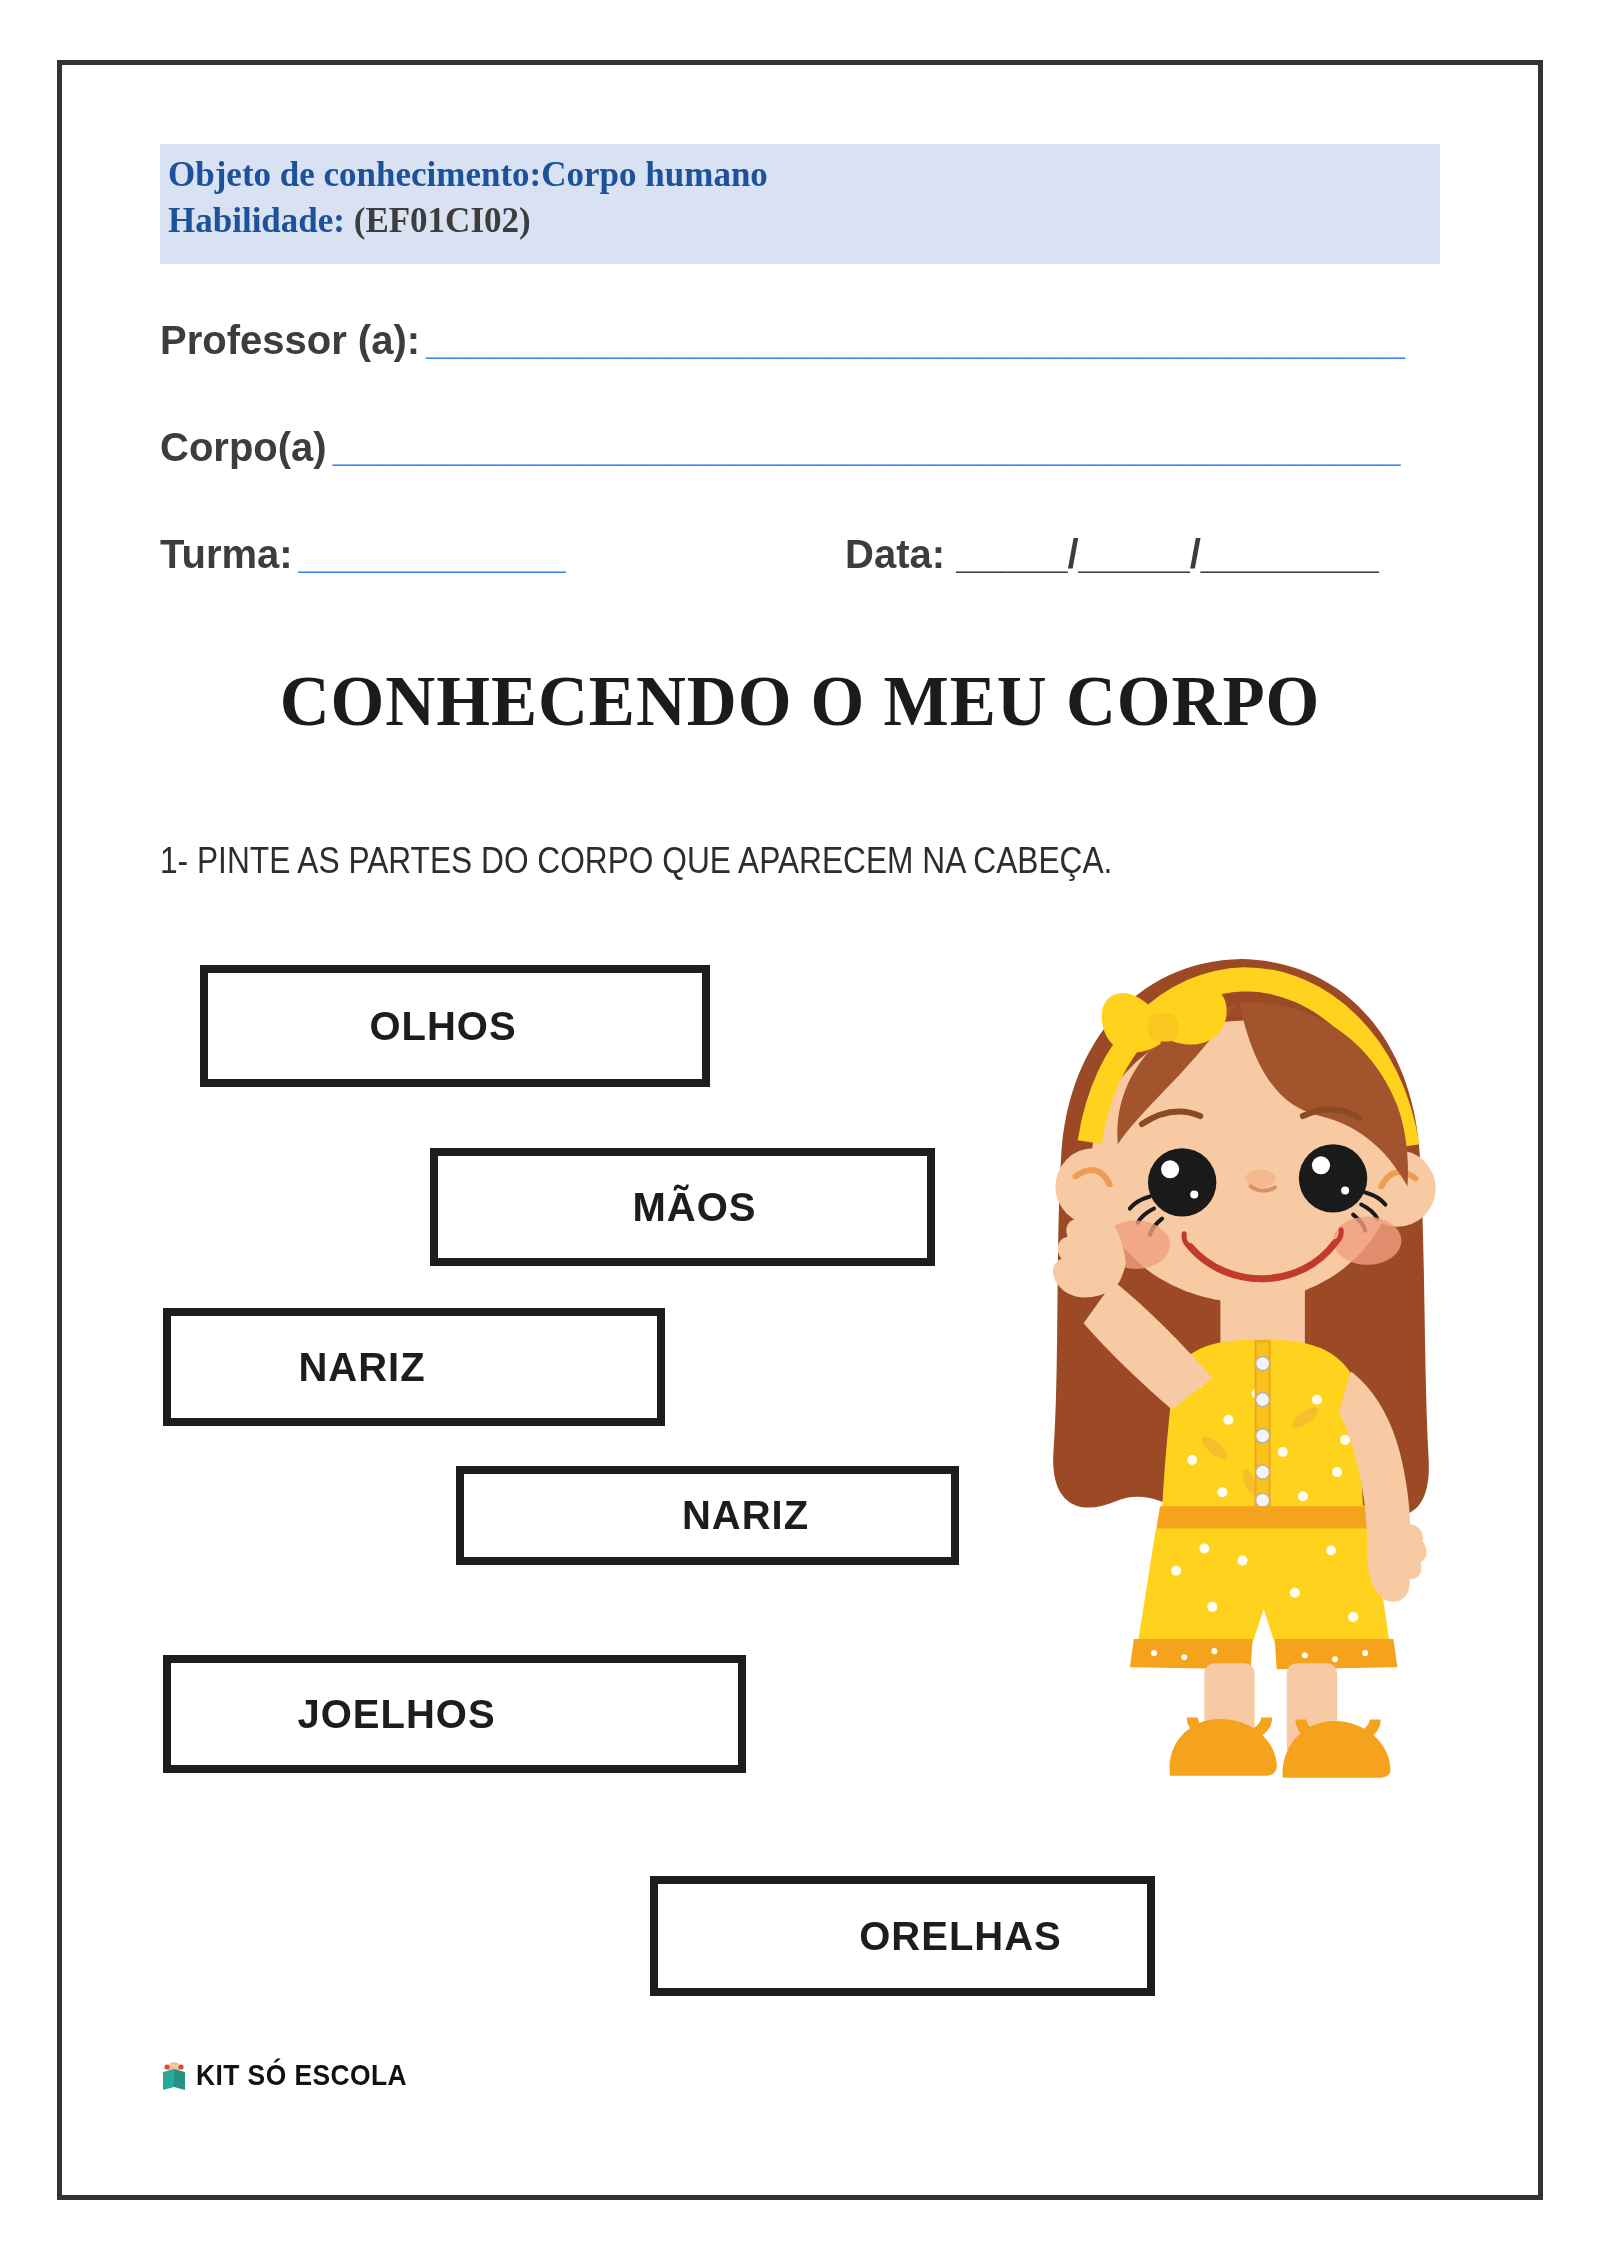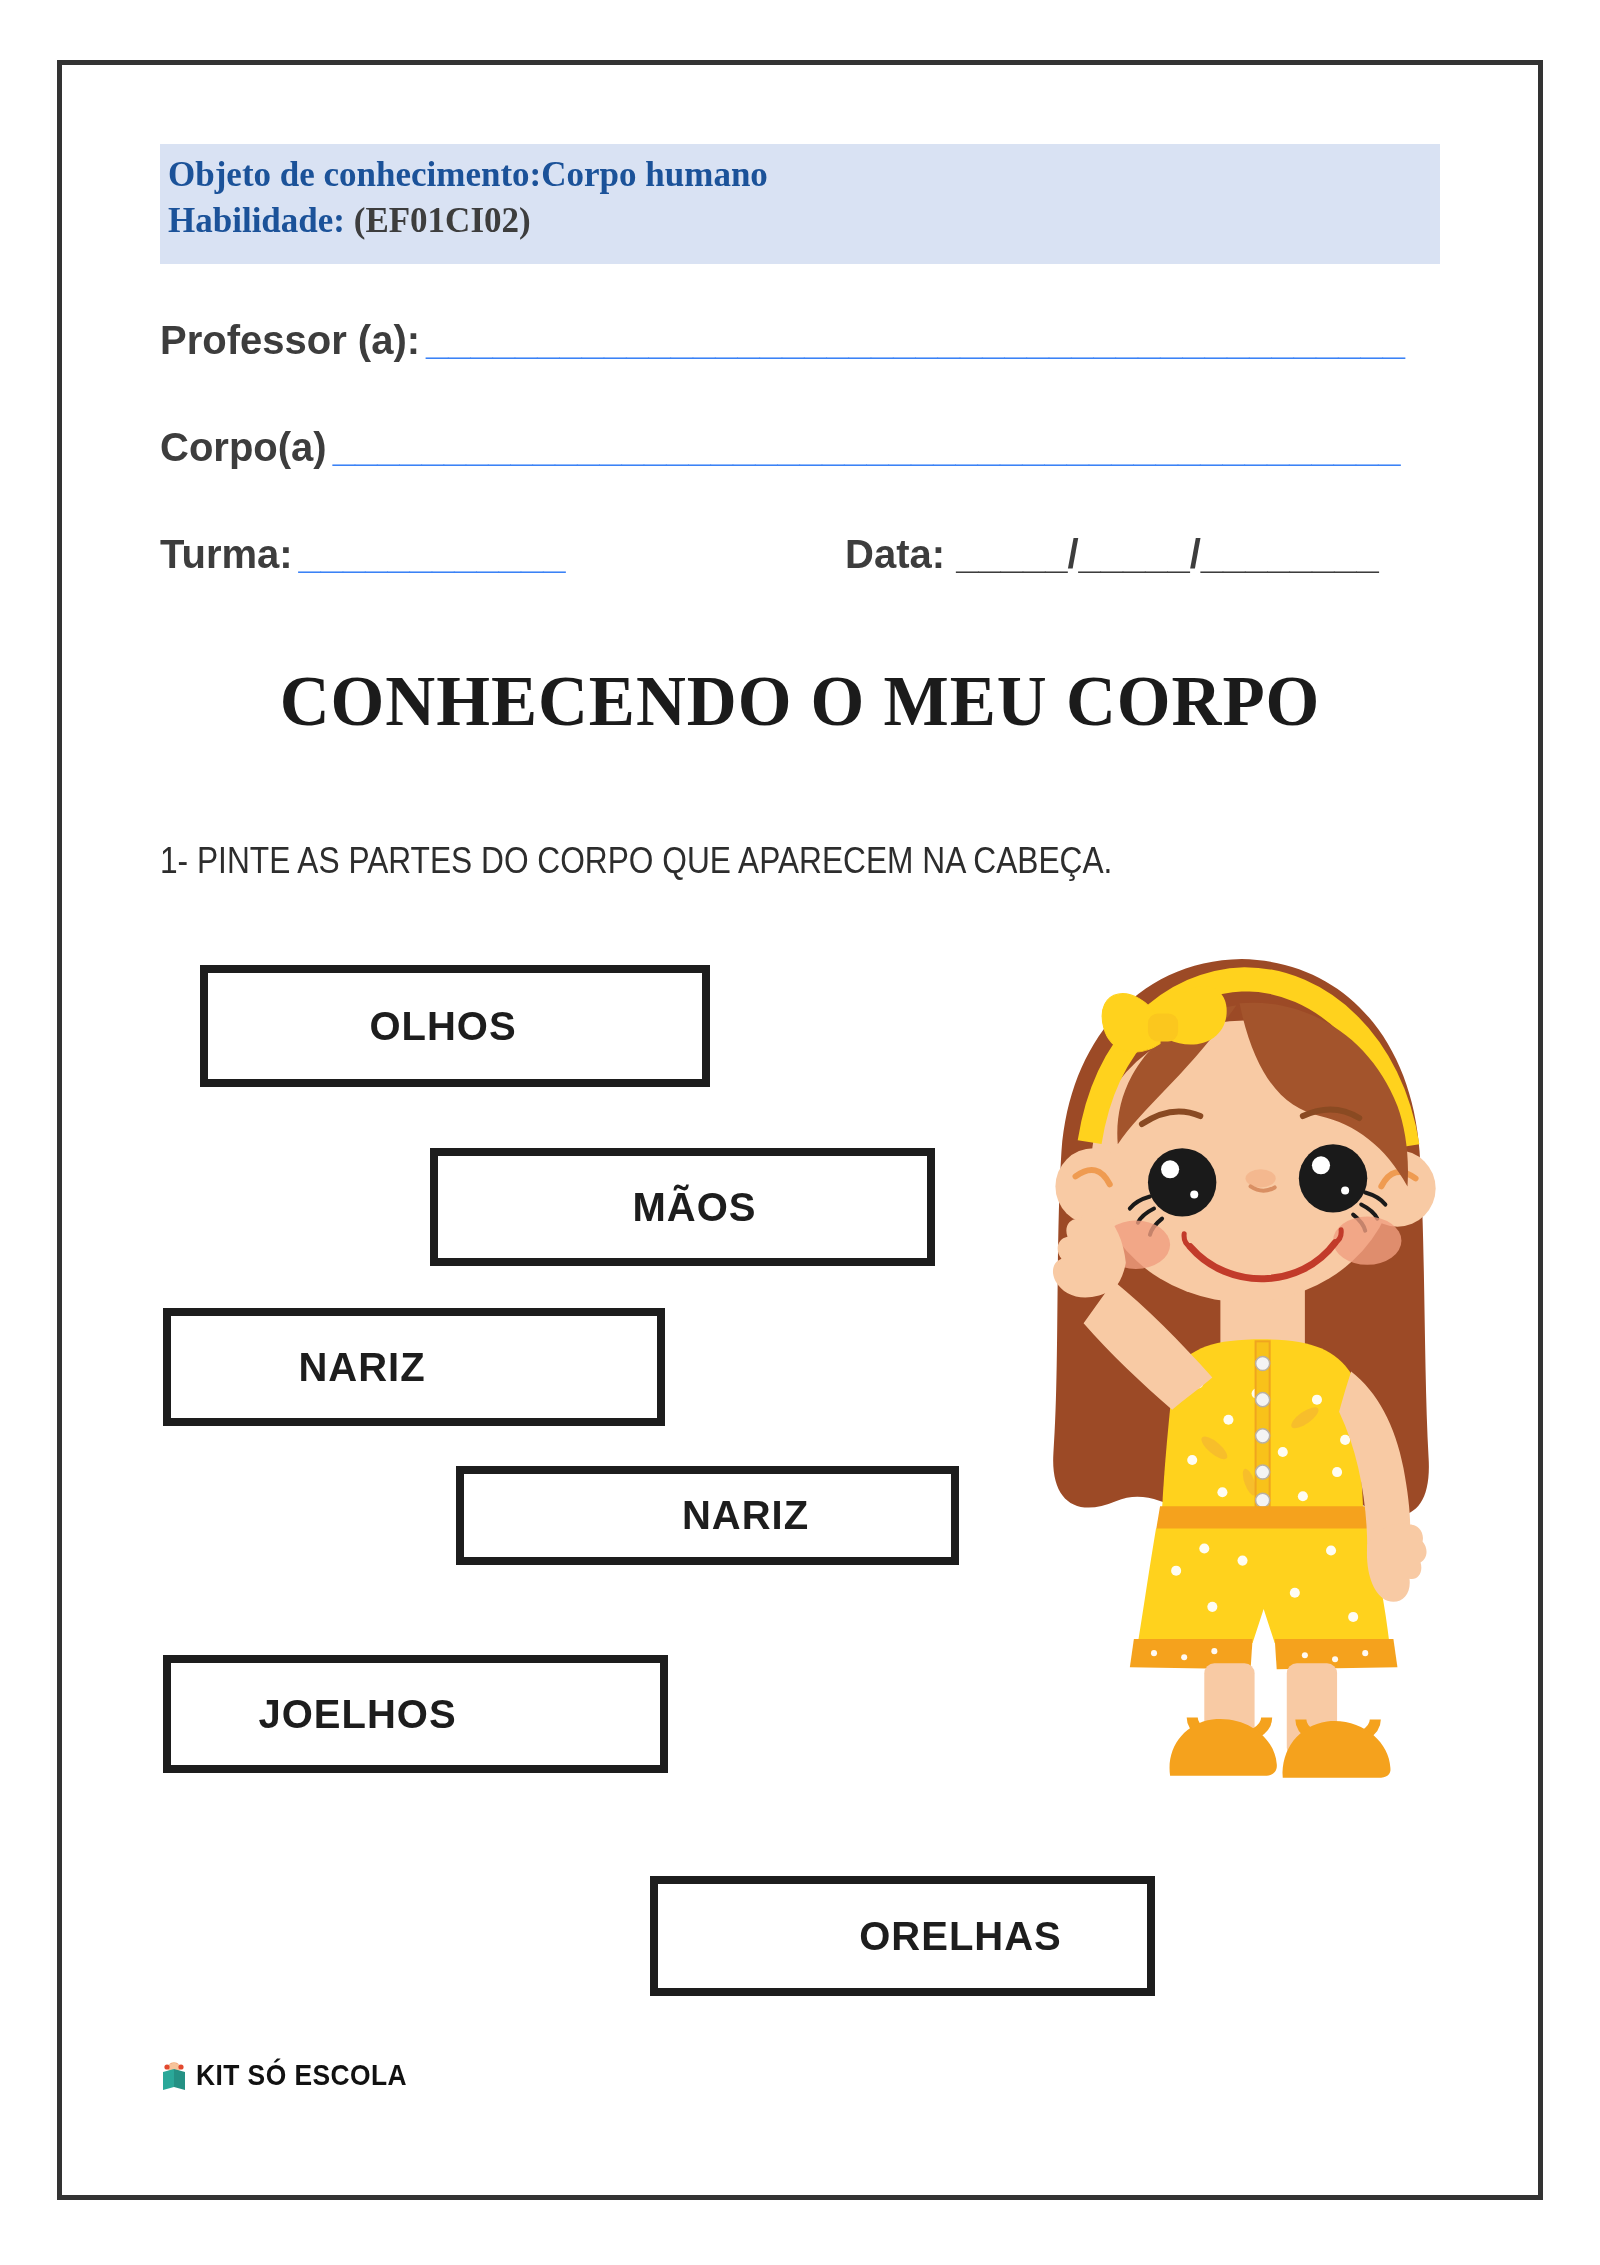--- a/index.html
+++ b/index.html
@@ -30,21 +30,21 @@
   .question{position:absolute;left:160px;top:840px;font-size:36px;font-weight:400;
             color:#2d2d2d;transform:scaleX(.88);transform-origin:left center;white-space:nowrap;}
   
   .word-box{position:absolute;background:#ffffff;border:8px solid #1d1d1d;box-sizing:border-box;
             display:flex;align-items:center;justify-content:center;
             font-weight:700;font-size:40px;letter-spacing:1px;color:#1d1d1d;}
   .wb1{left:200px;top:965px;width:510px;height:122px;}
   .wb2{left:430px;top:1140px;width:505px;height:118px;margin-top:8px;}
   .wb3{left:163px;top:1308px;width:502px;height:118px;}
   .wb4{left:456px;top:1466px;width:503px;height:99px;}
-  .wb5{left:163px;top:1655px;width:505px;height:118px;}
+  .wb5{left:163px;top:1655px;width:583px;height:118px;}
   .wb6{left:650px;top:1876px;width:505px;height:120px;}
   .wb1 span{transform:translateX(-12px);}
   .wb2 span{transform:translateX(12px);}
   .wb3 span{transform:translateX(-52px);}
   .wb4 span{transform:translateX(38px);}
   .wb5 span{transform:translateX(-58px);}
   .wb6 span{transform:translateX(58px);}
   
   .girl{position:absolute;left:1012px;top:945px;width:455px;height:855px;}
   .c-hair{fill:#9c4a26;}

